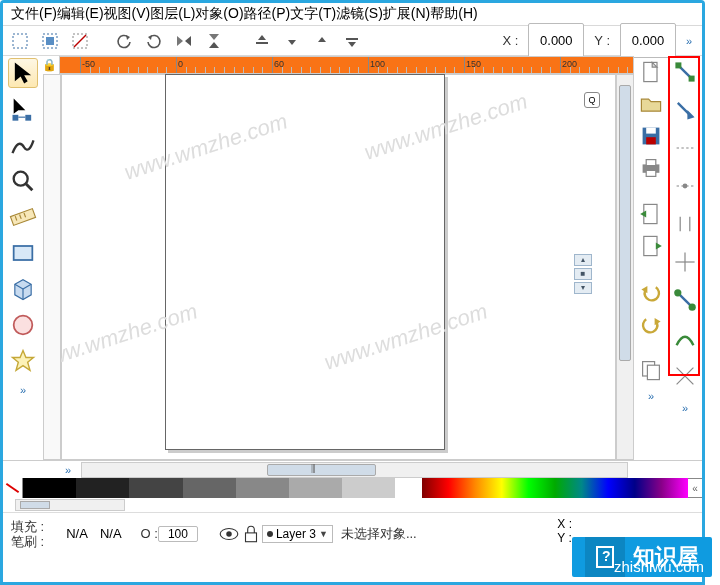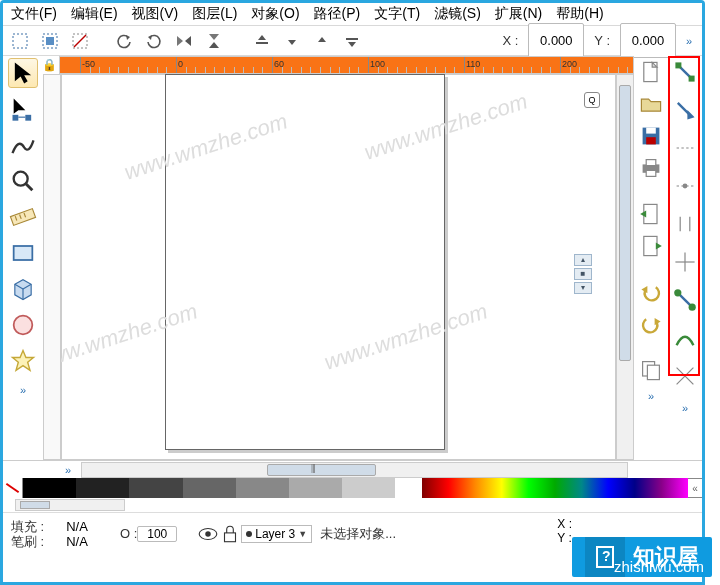--- a/index.html
+++ b/index.html
@@ -6,21 +6,21 @@
 body { width: 720px; height: 585px; background: #fff; position: relative; overflow: hidden; }
 
 .window { width: 705px; height: 585px; border: 3px solid #2aa7e0; border-radius: 4px 4px 0 0; background: #fff; position: relative; }
 .titlebar { height: 30px; background: linear-gradient(#eaf3fb,#d9ebf9); display: flex; align-items: center; padding: 0 4px; border-bottom: 1px solid #9cc0e0; }
 .titlebar .ticon { width: 16px; height: 16px; margin: 0 6px; }
 .titlebar .ttxt { font-size: 13px; flex: 1; color: #000; }
 .wbtns { display: flex; gap: 2px; margin-right: 2px; }
 .wbtn { width: 32px; height: 20px; border: 1px solid #7aa6cc; border-radius: 3px; background: linear-gradient(#f7fbff,#d6e9f8); font-size: 11px; display: flex; align-items: center; justify-content: center; color: #294a68; }
 .wbtn.close { width: 48px; background: linear-gradient(#f07b7b,#d83a3a); border-color: #a03030; color: #fff; }
 
-.menubar { display: flex; padding: 2px 8px; gap: 14px; font-size: 14px; color: #000; background: #fff; border-bottom: 1px solid #d9d9d9; }
+.menubar { display: flex; padding: 2px 8px; font-size: 14px; color: #000; background: #fff; border-bottom: 1px solid #d9d9d9; }
 
 .commandbar { height: 30px; display: flex; align-items: center; padding: 2px 4px; gap: 4px; border-bottom: 1px solid #d9d9d9; background: #fff; }
 .cbtn { width: 26px; height: 24px; border: 1px solid transparent; border-radius: 2px; display: flex; align-items: center; justify-content: center; font-size: 14px; color: #555; }
 .cbtn svg { width: 18px; height: 18px; }
 .coord { font-size: 13px; color: #333; margin-left: 6px; }
 .coord input { width: 56px; font-size: 13px; border: 1px solid #bbb; border-radius: 2px; text-align: center; padding: 9px 2px; }
 .expander { width: 18px; font-size: 11px; color: #2a6fb0; text-align: center; }
 
 .mainrow { display: flex; height: 404px; position: relative; }
 
@@ -284,21 +284,21 @@
             <div class="minor" style="left: 317.6px;"></div>
             <div class="minor" style="left: 327.2px;"></div>
             <div class="minor" style="left: 336.8px;"></div>
             <div class="minor" style="left: 346.4px;"></div>
             <div class="minor" style="left: 356px;"></div>
             <div class="minor" style="left: 365.6px;"></div>
             <div class="minor" style="left: 375.2px;"></div>
             <div class="minor" style="left: 384.8px;"></div>
             <div class="minor" style="left: 394.4px;"></div>
             <div class="tick" style="left: 404px;"></div>
-            <div class="tlabel" style="left: 406px;">110</div>
+            <div class="tlabel" style="left: 406px;">150</div>
             <div class="minor" style="left: 413.6px;"></div>
             <div class="minor" style="left: 423.2px;"></div>
             <div class="minor" style="left: 432.8px;"></div>
             <div class="minor" style="left: 442.4px;"></div>
             <div class="minor" style="left: 452px;"></div>
             <div class="minor" style="left: 461.6px;"></div>
             <div class="minor" style="left: 471.2px;"></div>
             <div class="minor" style="left: 480.8px;"></div>
             <div class="minor" style="left: 490.4px;"></div>
             <div class="tick" style="left: 500px;"></div>
@@ -474,21 +474,21 @@
     <div class="t2">
         <div class="th2"></div>
       </div>
   </div>
 
   <div class="statusbar">
     <div style="display:flex;flex-direction:column;line-height:15px;margin-right:18px">
       <div><span class="lab">填充 :</span></div>
       <div><span class="lab">笔刷 :</span></div>
     </div>
-    <div style="display:flex;flex-direction:column;line-height:15px;margin-right:24px">
+    <div style="display:flex;flex-direction:row;line-height:15px;margin-right:11px">
       <div><span class="val">N/A</span></div>
       <div><span class="val">N/A</span></div>
     </div>
     <span class="lab">O :</span>
     <span class="ob">100</span>
     <div style="width:20px"></div>
     <span class="visbtn">
         <svg viewBox="0 0 20 20">
           <ellipse cx="10" cy="10" rx="8" ry="5" fill="none" stroke="#333"></ellipse>
           <circle cx="10" cy="10" r="2.5" fill="#333"></circle>

